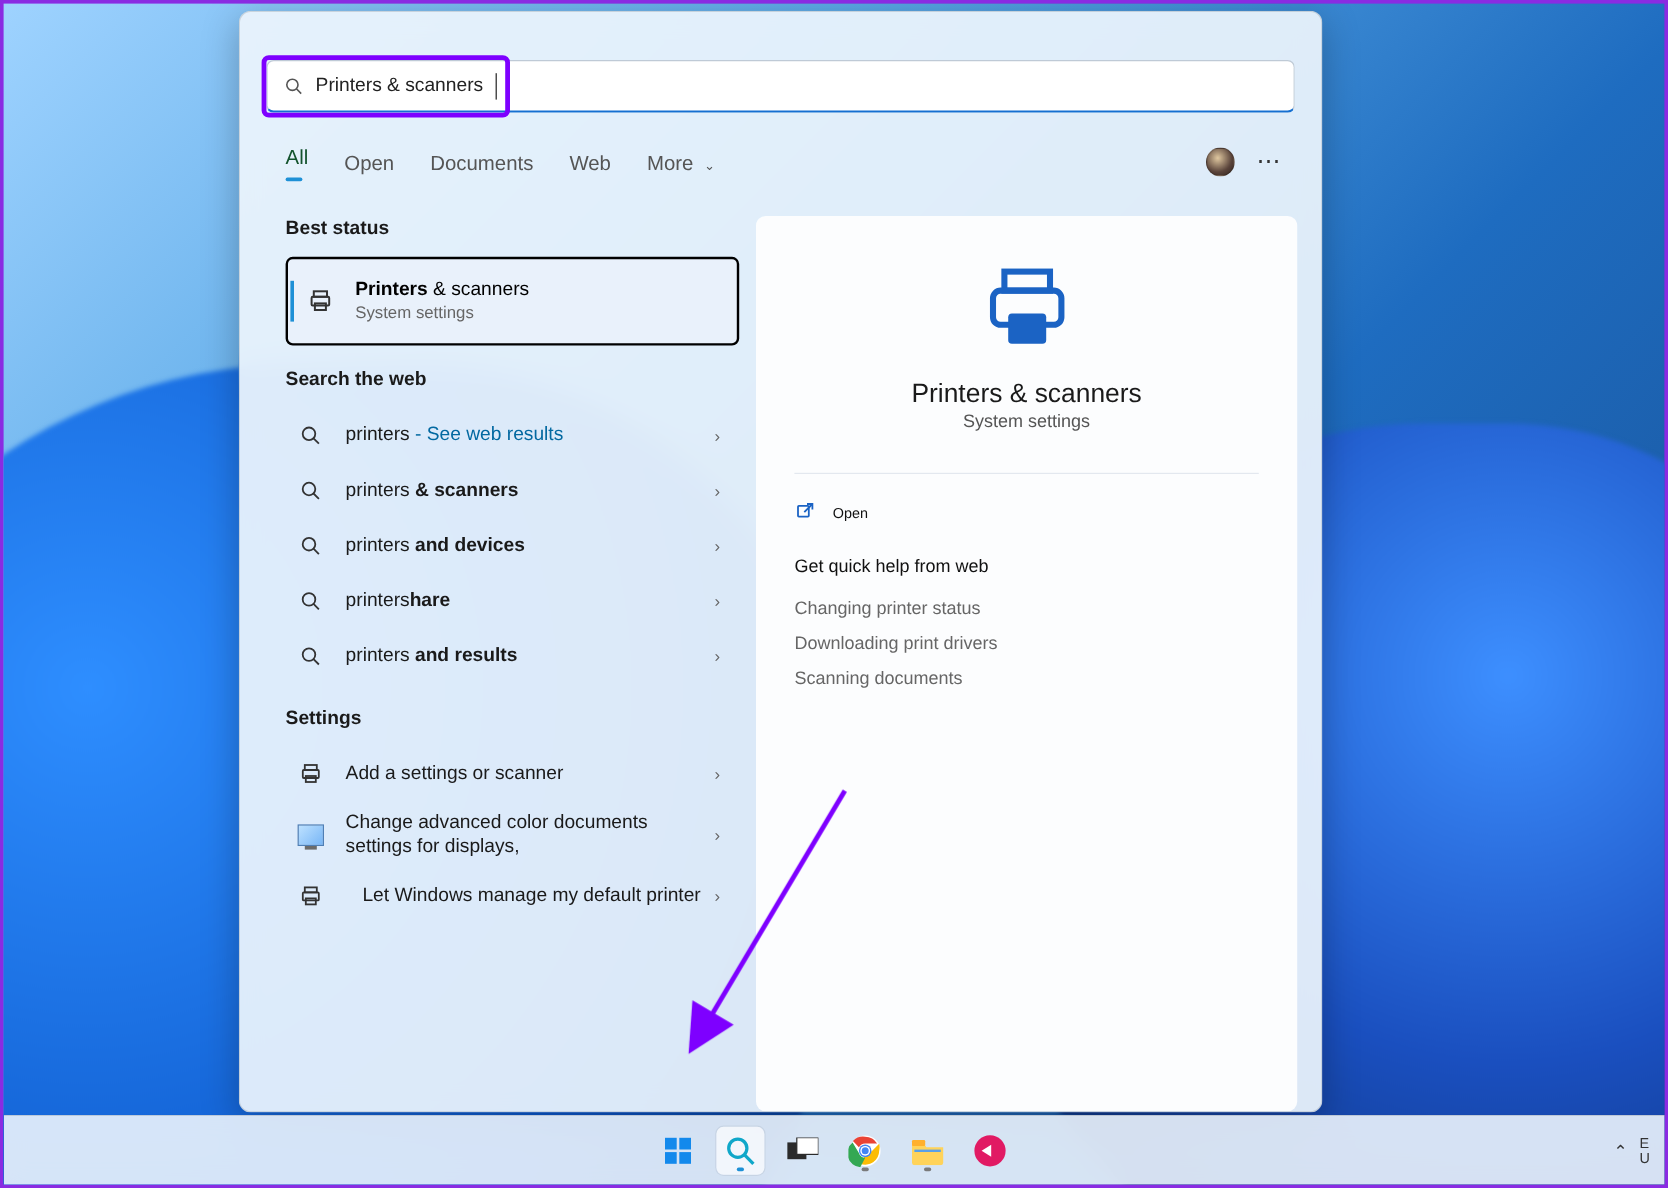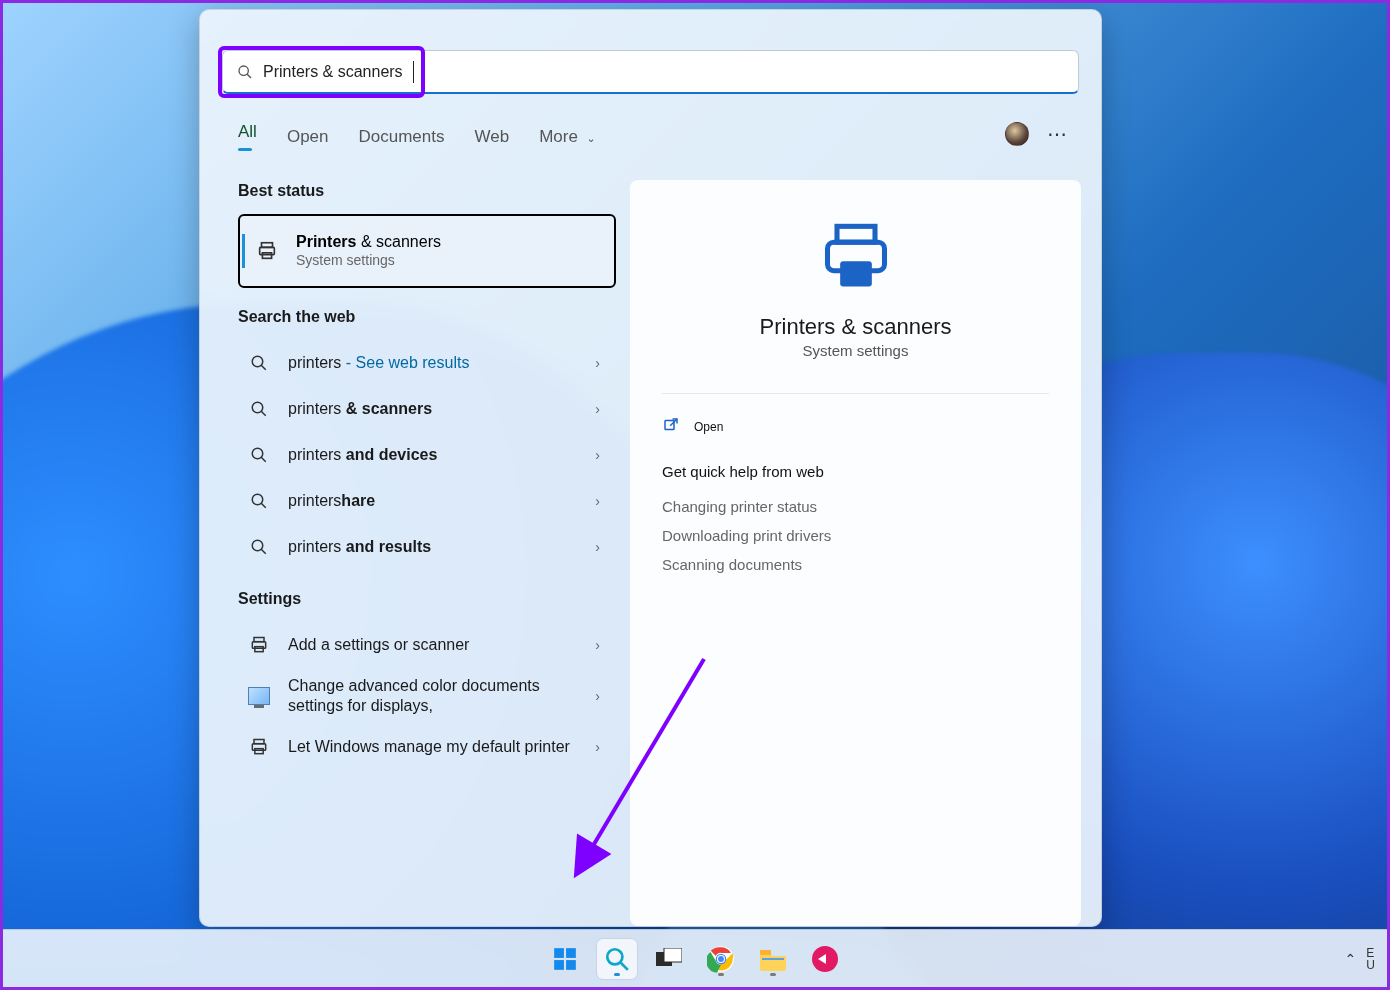--- a/index.html
+++ b/index.html
@@ -375,21 +375,21 @@
     <span class="row-text">Add a settings or scanner</span>
     <span class="chev">›</span>
           </div>
           <div class="row" style="height: auto; min-height: 46px;">
     <span class="icon-slot">
               <span class="monitor-icon"></span>
             </span>
     <span class="row-text">Change advanced color documents settings for displays,</span>
     <span class="chev">›</span>
           </div>
-          <div class="row" style="height: auto; min-height: 46px;">
+          <div class="row" style="height: auto; min-height: 46px; text-align: center;">
     <span class="icon-slot">
               <svg width="20" height="20" viewBox="0 0 24 24" fill="none" stroke="#333" stroke-width="1.8">
          <rect x="6" y="3" width="12" height="5"></rect>
                 <rect x="4" y="8" width="16" height="8" rx="1"></rect>
                 <rect x="7" y="14" width="10" height="6"></rect>
        </svg>
             </span>
     <span class="row-text">Let Windows manage my default printer</span>
     <span class="chev">›</span>
           </div>

